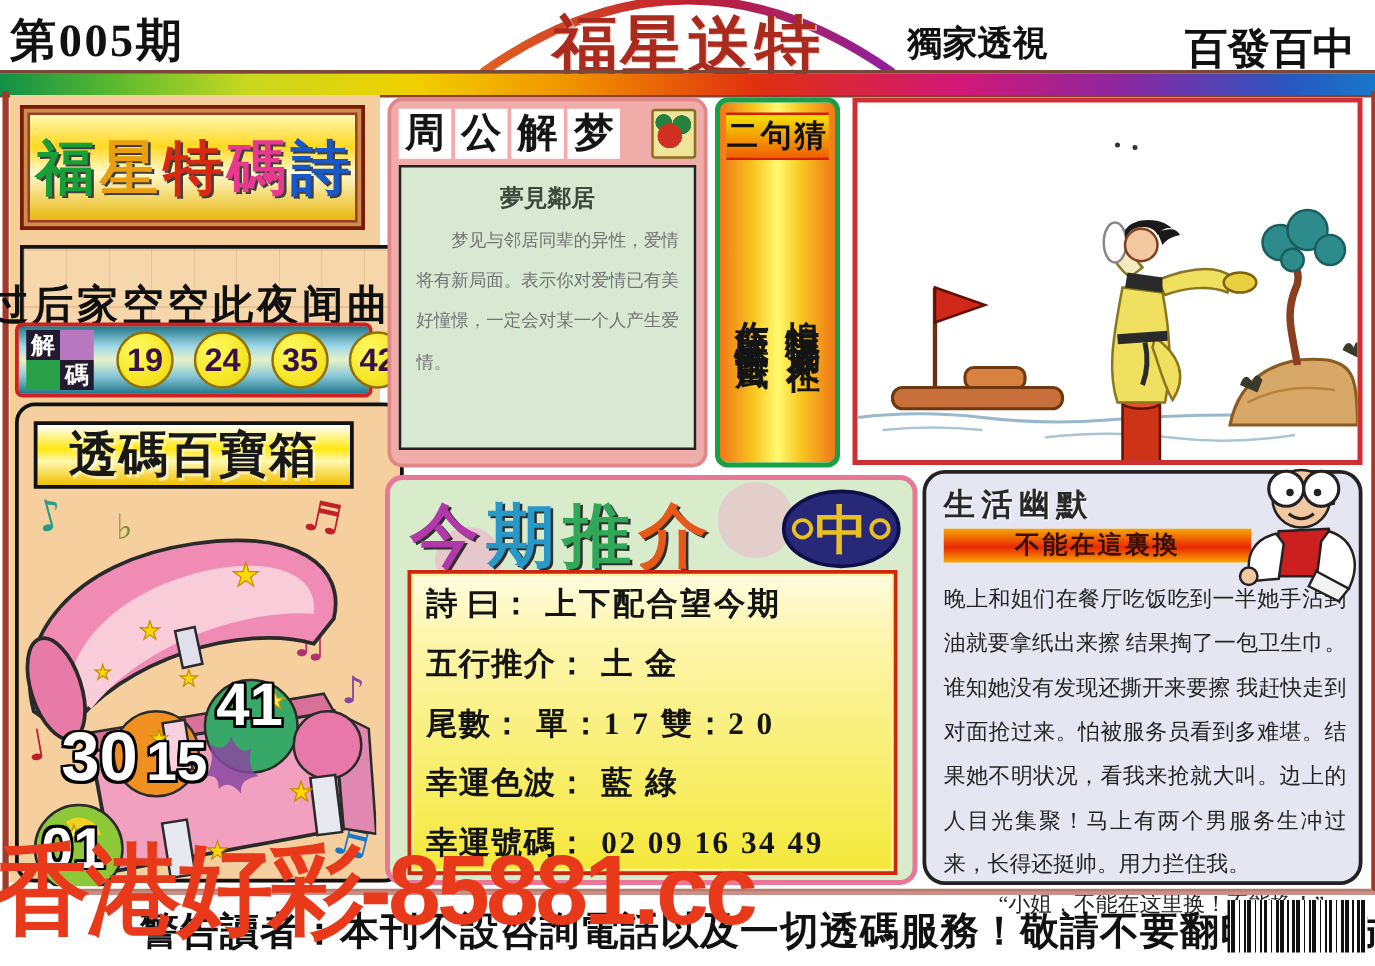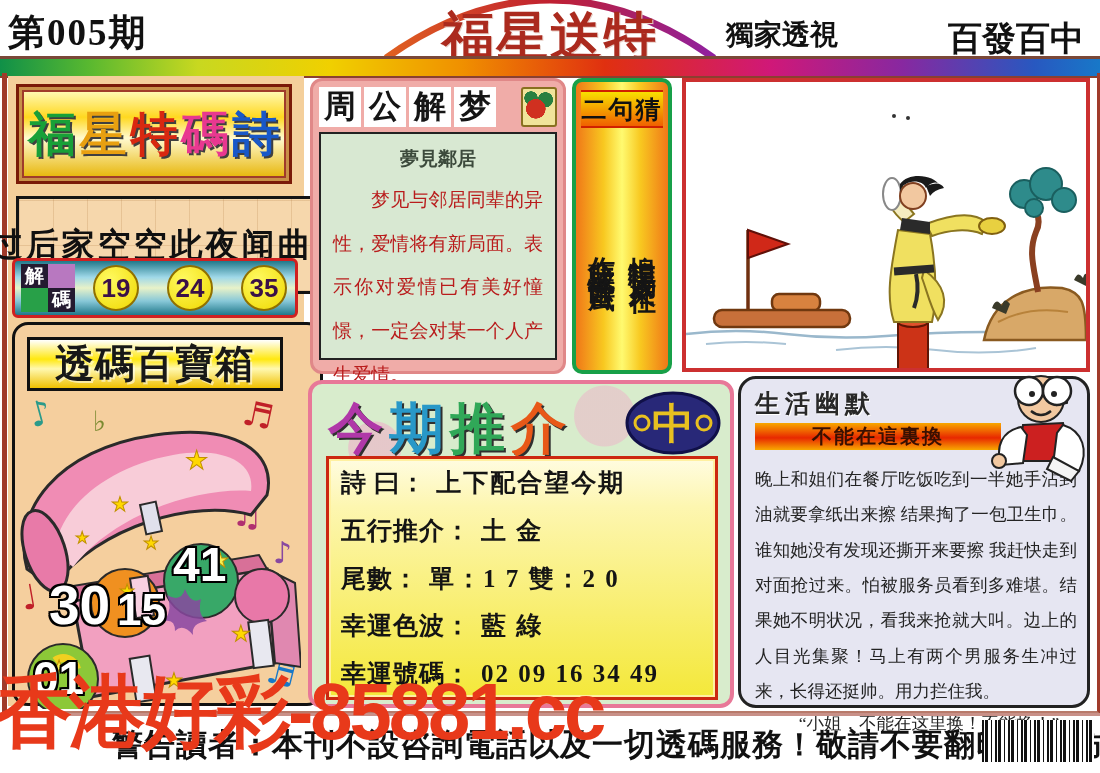--- a/index.html
+++ b/index.html
@@ -40,21 +40,21 @@
 
   #jiema{left:12px;top:258px;width:286px;height:60px;border:3px solid #d02020;border-radius:6px;box-sizing:border-box;
     background:linear-gradient(180deg,#20788a,#9fd8e8 30%,#e8f2c8 50%,#88c8d8 74%,#20788a);
     display:flex;align-items:center;}
   #jm-label{margin-left:6px;width:54px;height:48px;display:grid;grid-template-columns:27px 27px;grid-template-rows:24px 24px;}
   .jm-cell{display:flex;align-items:center;justify-content:center;font-size:19px;font-weight:900;color:#fff;}
   .jm-c1{background:#241a30;}
   .jm-c2{background:#b878c0;}
   .jm-c3{background:#28a048;}
   .jm-c4{background:#241a30;}
-  #jm-balls{display:flex;margin-left:18px;gap:28px;}
+  #jm-balls{display:flex;margin-left:18px;gap:16px;}
   .jm-ball{width:42px;height:42px;border-radius:50%;border:2px solid #907000;
     background:radial-gradient(circle at 35% 30%,#fffa60,#f0d800);
     display:flex;align-items:center;justify-content:center;
     font-size:26px;font-weight:900;color:#3a1048;font-family:"Liberation Sans",sans-serif;}
 
   #treasure{left:12px;top:322px;width:311px;height:384px;border:3px solid #111;border-radius:16px;box-sizing:border-box;background:#f5cf9e;}
   #t-title{position:absolute;left:12px;top:12px;width:256px;height:54px;border:3px solid #111;box-sizing:border-box;
     background:linear-gradient(180deg,#ffffff,#ffe810 40%,#fff8b0 60%,#f0c000);
     display:flex;align-items:center;justify-content:center;font-size:39px;font-weight:900;color:#181818;
     text-shadow:2px 2px 0 #fff8;letter-spacing:1px;}
@@ -67,21 +67,21 @@
     background:#f0aca8;padding:6px;}
   #d-head{display:flex;align-items:center;}
   .d-cell{width:42px;height:40px;background:#fff;margin-right:3px;display:flex;align-items:center;justify-content:center;
     font-size:32px;font-weight:900;color:#151515;}
   #d-seal{margin-left:auto;width:36px;height:40px;border:2px solid #887020;box-sizing:border-box;border-radius:3px;
     background:radial-gradient(circle at 40% 55%,#d03020 0 35%,transparent 36%),
                radial-gradient(circle at 70% 30%,#288040 0 22%,transparent 23%),
                radial-gradient(circle at 25% 25%,#288040 0 18%,transparent 19%),#f0e49a;}
   #d-body{margin-top:5px;height:228px;background:#d8e8d2;border:2px solid #222;box-sizing:border-box;padding:8px 12px;}
   #d-subject{text-align:center;font-size:19px;font-weight:700;color:#3c4a3c;margin:4px 0 6px;}
-  #d-text{font-size:19px;line-height:2.3;color:#b91c1c;text-indent:2em;text-align:justify;}
+  #d-text{font-size:14px;line-height:2.3;color:#737373;text-indent:2em;text-align:justify;}
 
   
   #erju{left:572px;top:78px;width:100px;height:296px;border:4px solid #18a048;border-radius:10px;box-sizing:border-box;
     background:linear-gradient(90deg,#f07818,#f8c820 30%,#fffa70 50%,#f8c820 70%,#f07818);}
   #e-title{margin:8px 5px 2px;height:34px;line-height:34px;text-align:center;
     background:linear-gradient(180deg,#f8e000,#f06000);border-top:2px solid #d02000;border-bottom:2px solid #d02000;
     font-size:25px;font-weight:900;color:#111;letter-spacing:2px;font-family:"Liberation Sans",sans-serif;}
   #e-body{writing-mode:vertical-rl;height:236px;margin:6px auto 0;text-align:center;}
   .e-line{font-size:27px;font-weight:800;color:#151515;letter-spacing:5px;margin:0 5px;}
 

